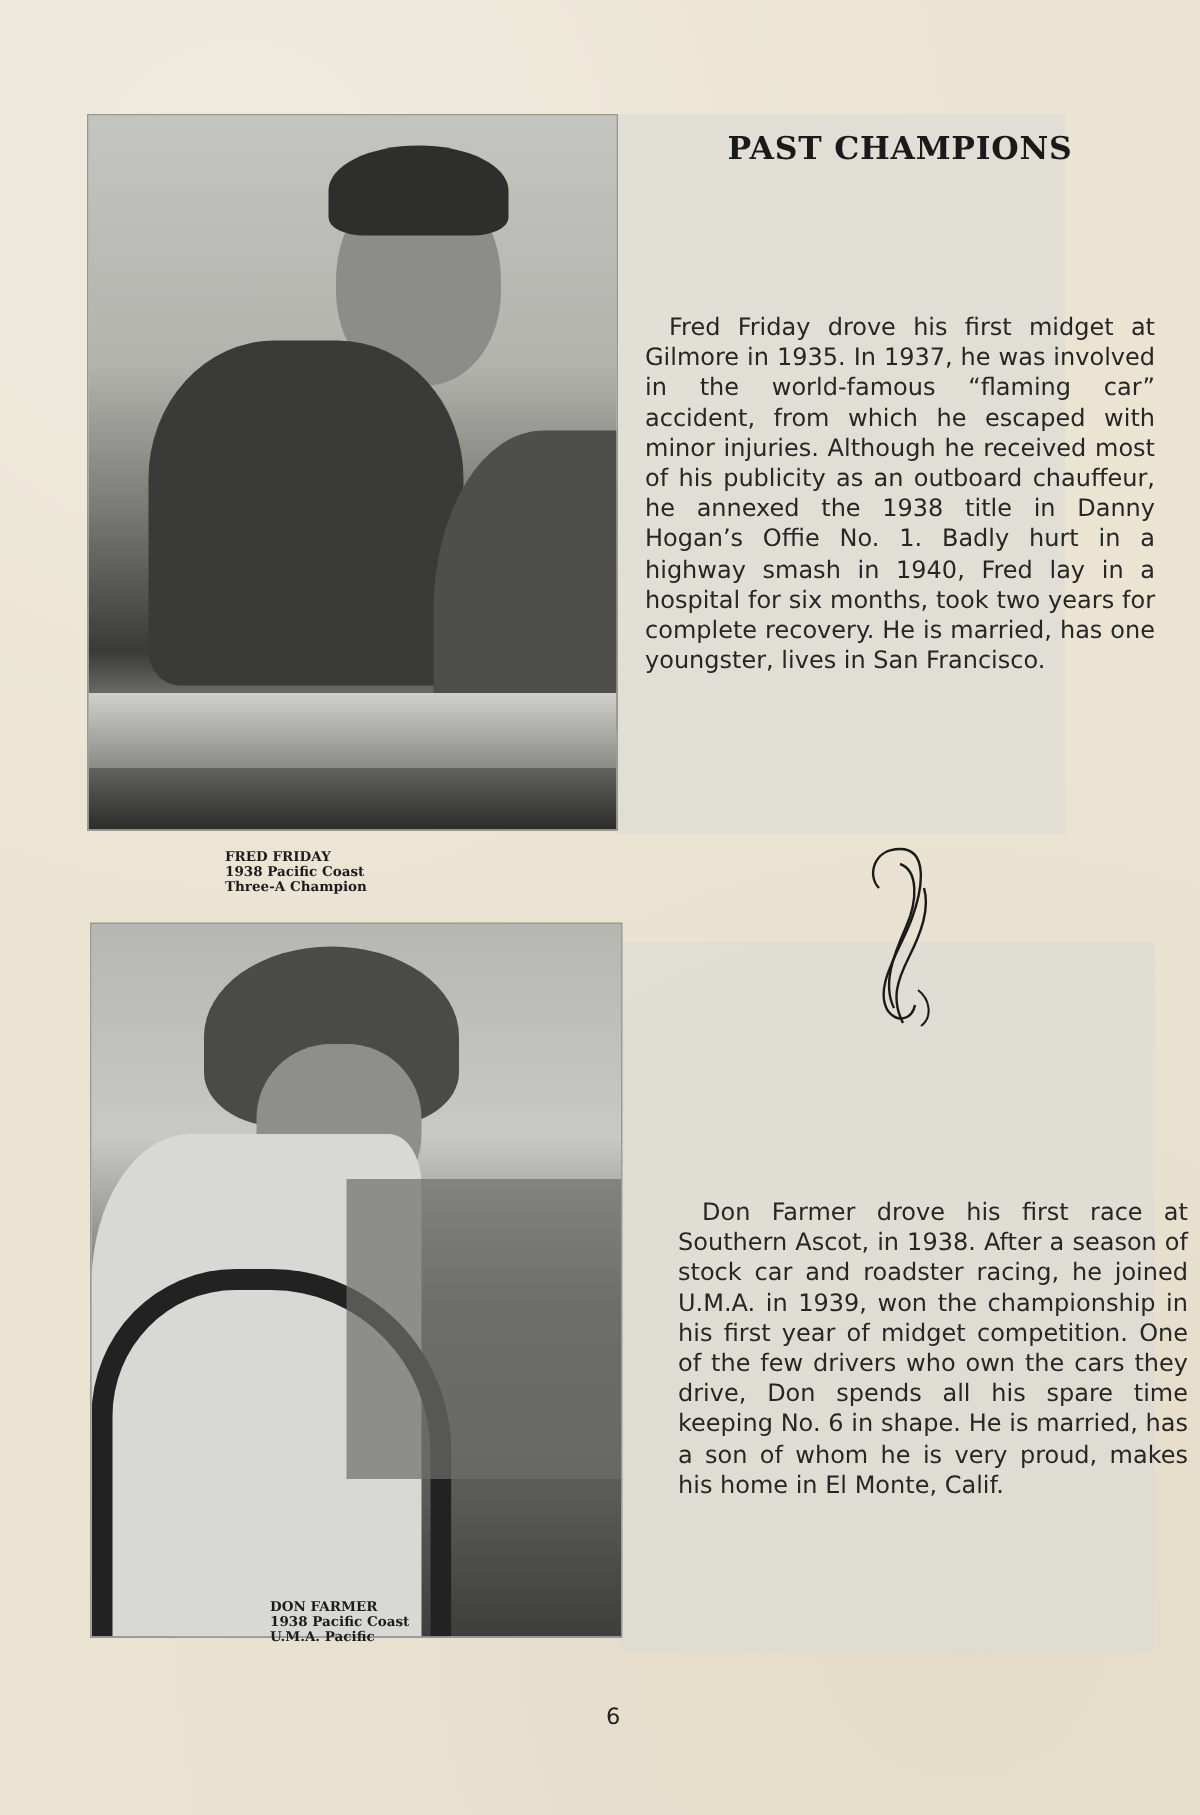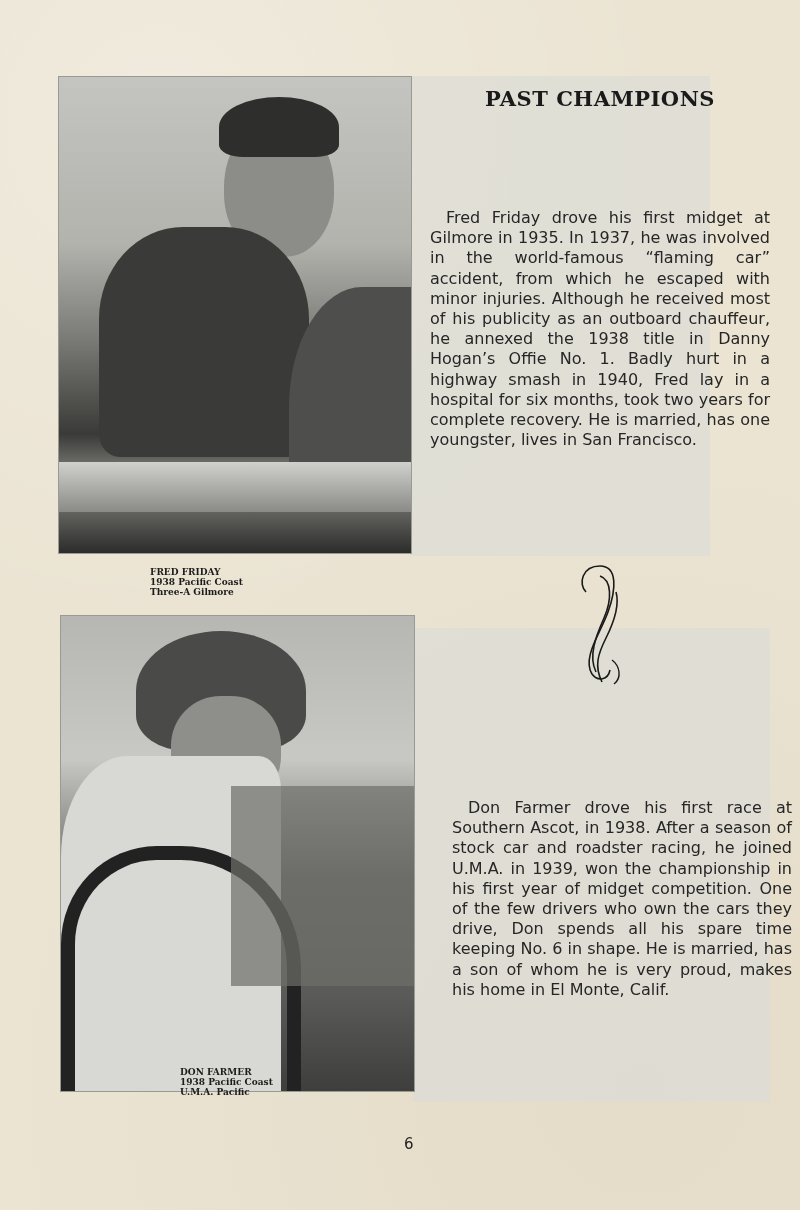--- a/index.html
+++ b/index.html
@@ -60,21 +60,21 @@
             background:linear-gradient(180deg,#c4c4c0 0%,#b3b3ae 35%,#7a7a76 55%,#3a3a38 75%,#8a8a86 85%,#2c2c2a 100%);" title="Photo of Fred Friday seated in his midget race car, smiling, wearing a dark turtleneck sweater">
   <div class="shape" style="left:165px; top:40px; width:110px; height:140px; border-radius:50% 50% 45% 45%; background:#8c8c88;"></div>
   <div class="shape" style="left:160px; top:20px; width:120px; height:60px; border-radius:50% 50% 20% 20%; background:#2e2e2c;"></div>
   <div class="shape" style="left:40px; top:150px; width:210px; height:230px; border-radius:40% 40% 10% 10%; background:#3a3a38;"></div>
   <div class="shape" style="left:230px; top:210px; width:122px; height:200px; border-radius:60% 0 0 0; background:#4e4e4c;"></div>
   <div class="shape" style="left:0; top:385px; width:352px; height:50px; background:linear-gradient(180deg,#d0d0cc,#8a8a86);"></div>
 </div>
 <div class="caption" style="left:150px; top:567px; width:130px;">
   <div>FRED FRIDAY</div>
   <div>1938 Pacific Coast</div>
-  <div>Three-A Gilmore</div>
+  <div>Three-A Champion</div>
 </div>
 
 <div class="title">PAST CHAMPIONS</div>
 
 <div class="body-text" style="left:430px; top:208px; width:340px; text-indent:16px;">
   <span>Fred Friday drove his first midget at Gilmore in 1935. In 1937, he was involved in the world-famous “flaming car” accident, from which he escaped with minor injuries. Although he received most of his publicity as an outboard chauffeur, he annexed the 1938 title in Danny Hogan’s Offie No. 1. Badly hurt in a highway smash in 1940, Fred lay in a hospital for six months, took two years for complete recovery. He is married, has one youngster, lives in San Francisco.</span>
 </div>
 
 <svg class="flourish" style="left:578px; top:562px;" width="52" height="124" viewBox="0 0 52 124">
   <path d="M8 30 C0 22, 4 4, 22 4 C40 4, 38 28, 30 50 C22 72, 4 96, 14 112 C20 120, 30 118, 32 108" fill="none" stroke="#1a1a1a" stroke-width="1.6"></path>

